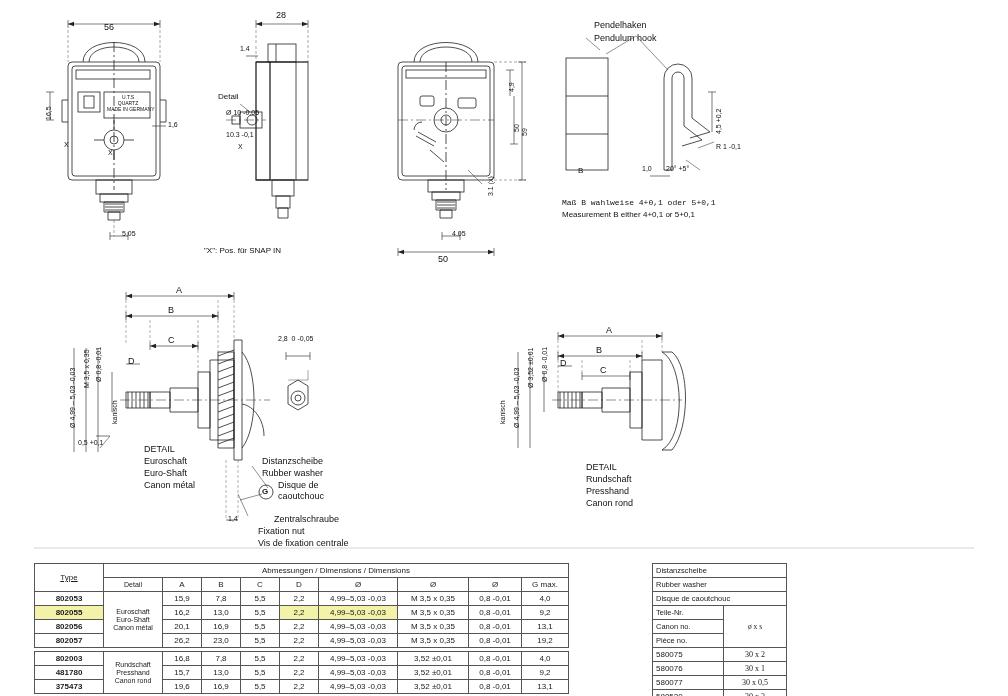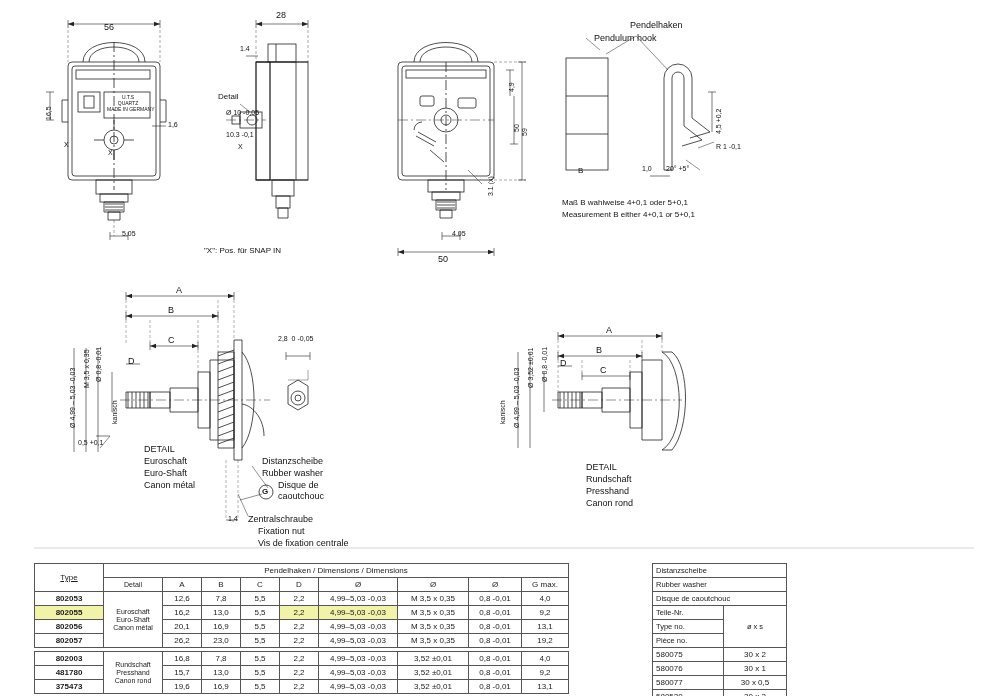--- a/index.html
+++ b/index.html
@@ -39,21 +39,21 @@
   .tbl .gcol{width:42px;}
   .tbl .typecell{font-weight:bold;font-size:8px;}
   .tbl .hl{background:#f2f2a8;}
   .spacer-row td{border:none;height:3px;padding:0;}
   .tbl2{
     position:absolute;left:652px;top:563px;font-size:8px;
   }
   .tbl2 td{
     border:1px solid #555;padding:0 3px;height:13px;background:#fff;text-align:left;
   }
-  .tbl2 .c{text-align:center;}
+  .tbl2 .c{text-align:center;font-family:Liberation Serif, serif;}
   .tbl2 .hdr{font-size:7.5px;line-height:9px;}
   .t2a{width:64px;}
   .t2b{width:56px;}
 </style>
 </head>
 <body>
 
 <div class="sheet">
 
 <svg width="1008" height="696" viewBox="0 0 1008 696">
@@ -312,28 +312,28 @@
 <div class="lbl xs" style="left:238px;top:142px;">X</div>
 <div class="lbl sm" style="left:204px;top:246px;">"X": Pos. für SNAP IN</div>
 
 <div class="lbl xs rot90" style="left:507px;top:92px;">4,9</div>
 <div class="lbl xs rot90" style="left:512px;top:132px;">50</div>
 <div class="lbl xs rot90" style="left:520px;top:136px;">59</div>
 <div class="lbl xs rot90" style="left:486px;top:196px;">3.1 (x)</div>
 <div class="lbl xs" style="left:452px;top:229px;">4.05</div>
 <div class="lbl" style="left:438px;top:254px;">50</div>
 
-<div class="lbl" style="left:630px;top:20px;">Pendelhaken</div>
+<div class="lbl" style="left:594px;top:20px;">Pendelhaken</div>
 <div class="lbl" style="left:594px;top:33px;">Pendulum hook</div>
 <div class="lbl sm" style="left:578px;top:166px;">B</div>
 <div class="lbl xs" style="left:642px;top:164px;">1,0</div>
 <div class="lbl xs" style="left:666px;top:164px;">20° +5°</div>
 <div class="lbl xs rot90" style="left:714px;top:134px;">4,5 +0,2</div>
 <div class="lbl xs" style="left:716px;top:142px;">R 1 -0,1</div>
-<div class="lbl sm" style="left:562px;top:198px;">Maß B wahlweise 4+0,1 oder 5+0,1</div>
+<div class="lbl sm" style="left:562px;top:198px;font-family:Liberation Mono, monospace;">Maß B wahlweise 4+0,1 oder 5+0,1</div>
 <div class="lbl sm" style="left:562px;top:210px;text-align:center;">Measurement B either 4+0,1 or 5+0,1</div>
 
 <div class="lbl" style="left:176px;top:285px;">A</div>
 <div class="lbl" style="left:168px;top:305px;">B</div>
 <div class="lbl" style="left:168px;top:335px;">C</div>
 <div class="lbl" style="left:128px;top:356px;">D</div>
 <div class="lbl xs rot90" style="left:82px;top:388px;">M 3,5 x 0,35</div>
 <div class="lbl xs rot90" style="left:94px;top:382px;">Ø 0,8 -0,01</div>
 <div class="lbl xs rot90" style="left:68px;top:428px;">Ø 4,99 – 5,03 -0,03</div>
 <div class="lbl xs rot90" style="left:110px;top:424px;">kanisch</div>
@@ -342,61 +342,61 @@
 <div class="lbl xs" style="left:228px;top:514px;">1,4</div>
 <div class="lbl" style="left:144px;top:444px;">DETAIL</div>
 <div class="lbl" style="left:144px;top:456px;">Euroschaft</div>
 <div class="lbl" style="left:144px;top:468px;">Euro-Shaft</div>
 <div class="lbl" style="left:144px;top:480px;">Canon métal</div>
 <div class="lbl" style="left:262px;top:456px;">Distanzscheibe</div>
 <div class="lbl" style="left:262px;top:468px;">Rubber washer</div>
 <div class="lbl" style="left:278px;top:480px;white-space:pre-line;">Disque de
 caoutchouc</div>
 <div class="lbl sm" style="left:262px;top:487px;font-weight:bold;">G</div>
-<div class="lbl" style="left:248px;top:514px;">Zentralschraube</div>
+<div class="lbl" style="left:274px;top:514px;">Zentralschraube</div>
 <div class="lbl" style="left:258px;top:526px;">Fixation nut</div>
 <div class="lbl" style="left:258px;top:538px;">Vis de fixation centrale</div>
 
 <div class="lbl" style="left:606px;top:325px;">A</div>
 <div class="lbl" style="left:596px;top:345px;">B</div>
 <div class="lbl" style="left:600px;top:365px;">C</div>
 <div class="lbl" style="left:560px;top:358px;">D</div>
 <div class="lbl xs rot90" style="left:526px;top:388px;">Ø 3,52 ±0,01</div>
 <div class="lbl xs rot90" style="left:540px;top:382px;">Ø 0,8 -0,01</div>
 <div class="lbl xs rot90" style="left:512px;top:428px;">Ø 4,99 – 5,03 -0,03</div>
 <div class="lbl xs rot90" style="left:498px;top:424px;">kanisch</div>
 <div class="lbl" style="left:586px;top:462px;">DETAIL</div>
 <div class="lbl" style="left:586px;top:474px;">Rundschaft</div>
 <div class="lbl" style="left:586px;top:486px;">Presshand</div>
 <div class="lbl" style="left:586px;top:498px;">Canon rond</div>
 
 <table class="tbl">
   <tbody>
         <tr>
     <td class="type-col" rowspan="2">Type</td>
-    <td colspan="9">Pendelhaken / Dimensions / Dimensions</td>
+    <td colspan="9">Abmessungen / Dimensions / Dimensions</td>
   </tr>
   <tr>
     <td class="detail-col">Detail</td>
     <td class="num">A</td>
     <td class="num">B</td>
     <td class="num">C</td>
     <td class="num">D</td>
     <td class="wide">Ø</td>
     <td class="wide2">Ø</td>
     <td class="num" style="width:48px">Ø</td>
     <td class="gcol">G max.</td>
   </tr>
 
   <tr>
     <td class="typecell">802053</td>
     <td class="detail-col" rowspan="4" style="white-space:pre-line">Euroschaft
 Euro-Shaft
 Canon métal</td>
-    <td>12,6</td>
+    <td>15,9</td>
     <td>7,8</td>
     <td>5,5</td>
     <td>2,2</td>
     <td>4,99–5,03 -0,03</td>
     <td>M 3,5 x 0,35</td>
     <td>0,8 -0,01</td>
     <td>4,0</td>
   </tr>
   <tr>
     <td class="typecell hl">802055</td>
@@ -484,21 +484,21 @@
     <td class="hdr" colspan="2">Rubber washer</td>
   </tr>
   <tr>
     <td class="hdr" colspan="2">Disque de caoutchouc</td>
   </tr>
   <tr>
     <td class="t2a hdr">Teile-Nr.</td>
     <td class="t2b hdr c" rowspan="3">ø x s</td>
   </tr>
   <tr>
-    <td class="hdr">Type no.</td>
+    <td class="hdr">Canon no.</td>
   </tr>
   <tr>
     <td class="hdr">Pièce no.</td>
   </tr>
   <tr>
     <td>580075</td>
     <td class="c">30 x 2</td>
   </tr>
   <tr>
     <td>580076</td>

